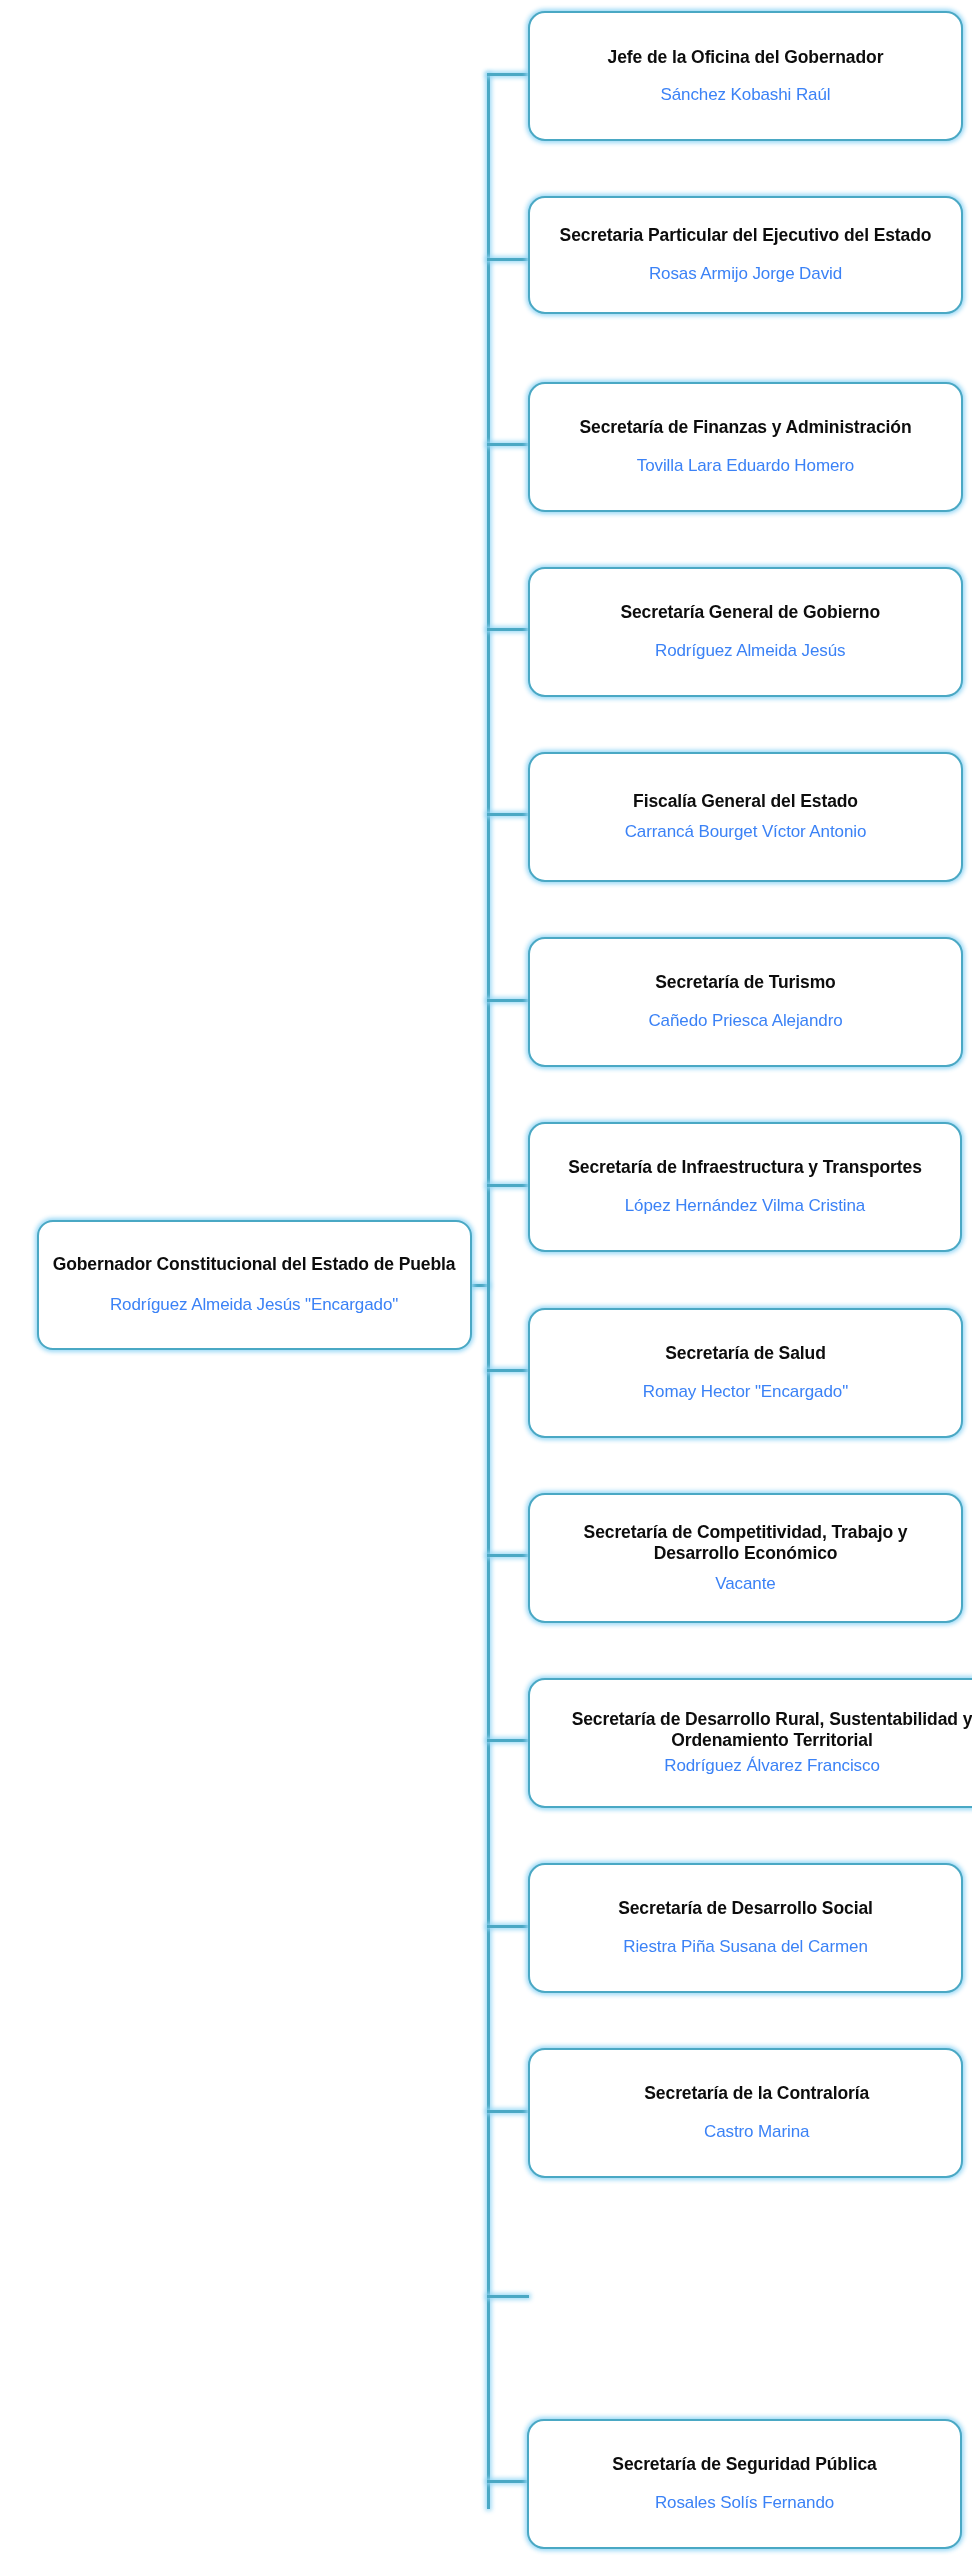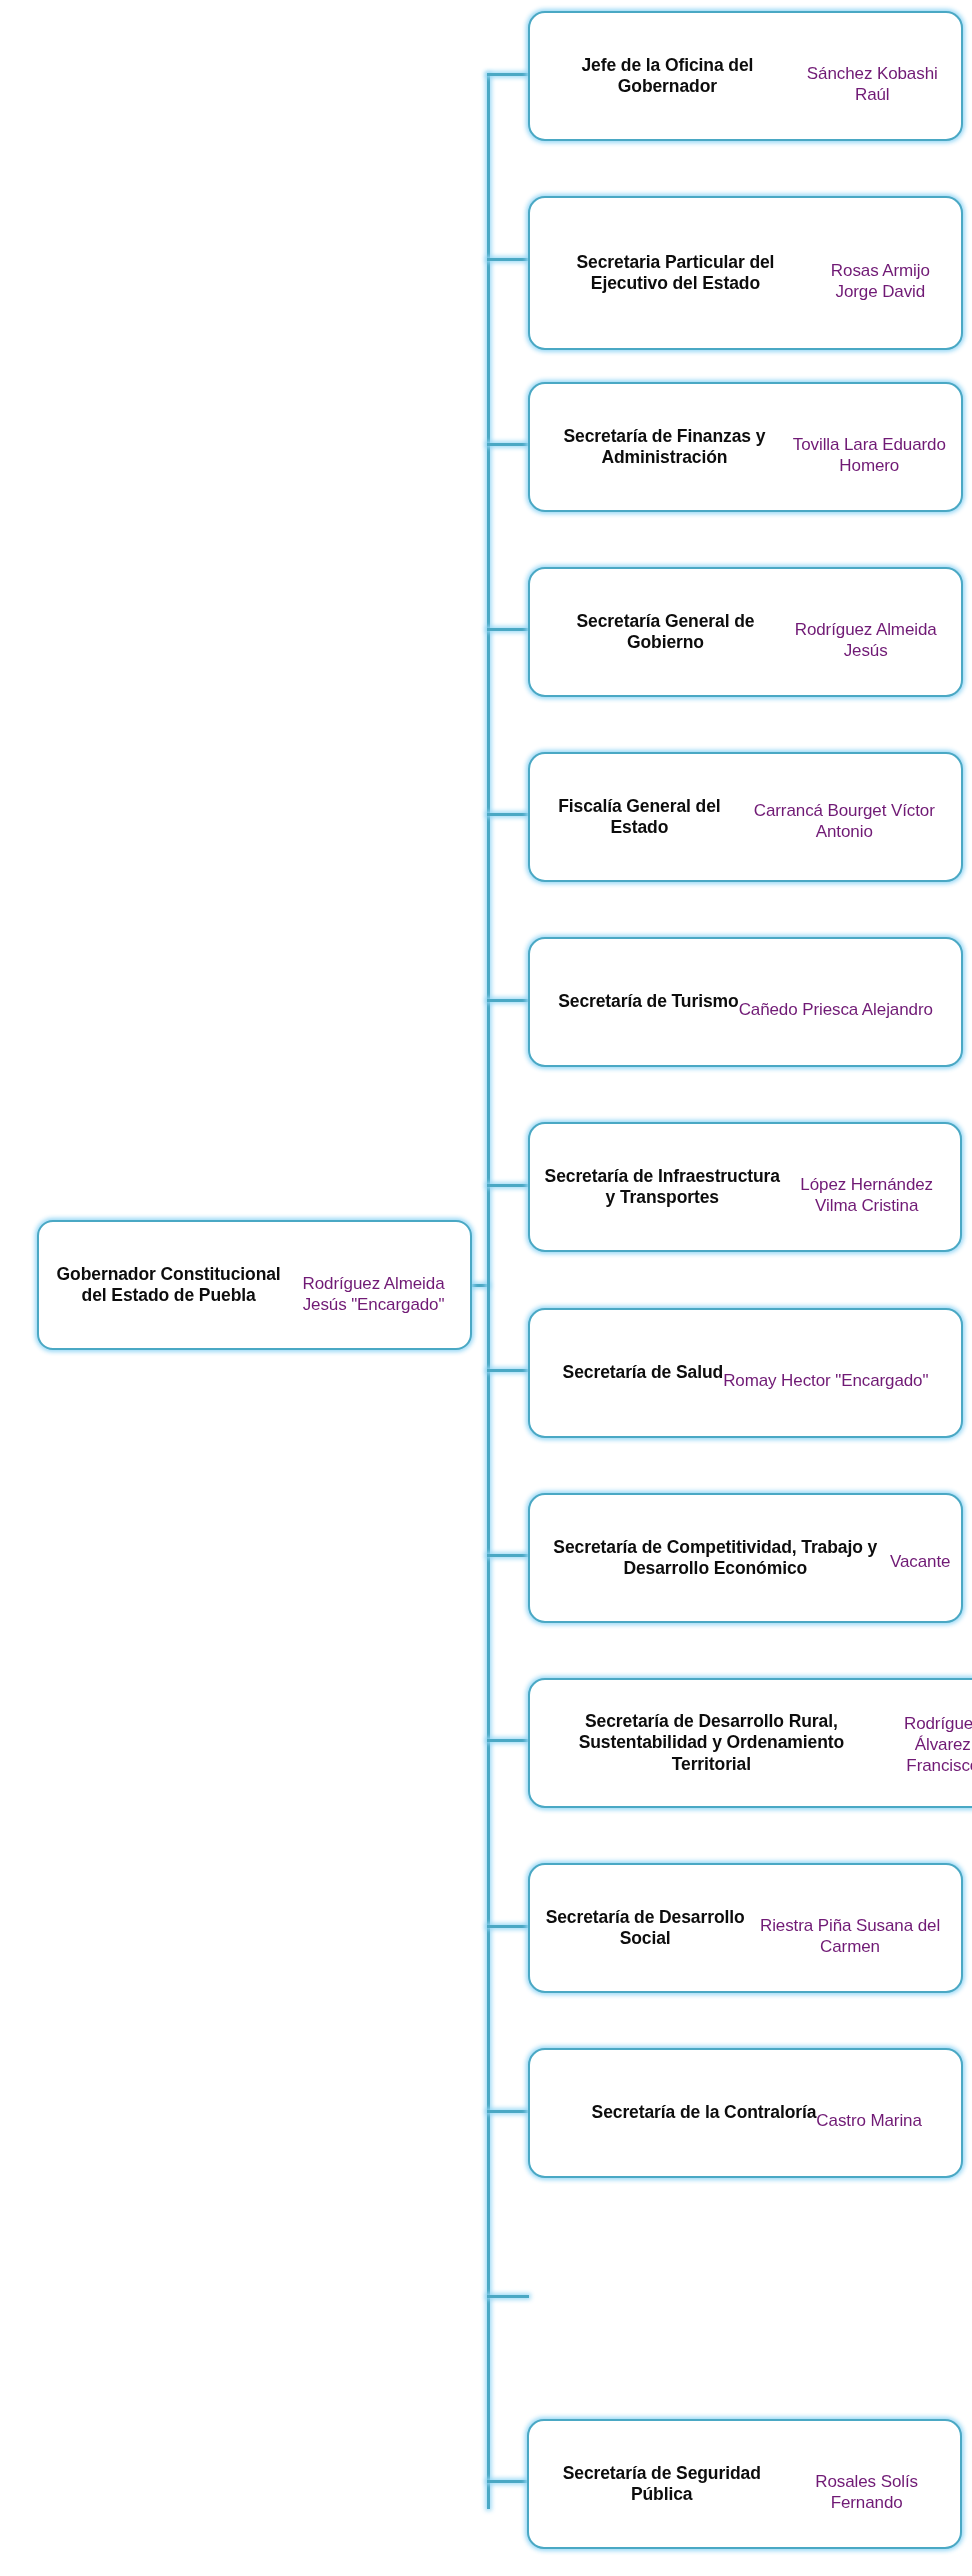--- a/index.html
+++ b/index.html
@@ -21,38 +21,38 @@
 
   
   .node {
     position: absolute;
     box-sizing: border-box;
     background: #ffffff;
     border: 2px solid #4AA8C4;
     border-radius: 17px;
     box-shadow: 0 0 4.6px 2px rgba(150, 215, 245, 0.95);
     display: flex;
-    flex-direction: row;
+    flex-direction: column;
     align-items: center;
     justify-content: center;
     text-align: center;
     padding: 4px 10.6px;
   }
   .node .title {
     font-size: 17.5px;
     font-weight: bold;
     color: #0d0d0d;
     line-height: 1.22;
     letter-spacing: -0.1px;
     white-space: pre-line;
   }
   .node .person {
     font-size: 17px;
     font-weight: normal;
-    color: #701a75;
+    color: #3b82f6;
     line-height: 1.22;
     letter-spacing: -0.1px;
     margin-top: 17px;
   }
   .node.tight .person { margin-top: 4.6px; }
   .node.snug  .person { margin-top: 9.3px; }
 
   
   #node-root {
     left: 8.6px;
@@ -101,21 +101,21 @@
   <div class="node" id="node-root">
     <div class="title">Gobernador Constitucional del Estado de Puebla</div>
     <div class="person">Rodríguez Almeida Jesús "Encargado"</div>
   </div>
 
   <div class="node" style="left:528px; top:11.2px; width:435px; height:130px;">
     <div class="title">Jefe de la Oficina del Gobernador</div>
     <div class="person">Sánchez Kobashi Raúl</div>
   </div>
 
-  <div class="node" style="left:528px; top:196px; width:435px; height:154px;">
+  <div class="node" style="left:528px; top:196px; width:435px; height:118px;">
     <div class="title">Secretaria Particular del Ejecutivo del Estado</div>
     <div class="person">Rosas Armijo Jorge David</div>
   </div>
 
   <div class="node" style="left:528px; top:382px; width:435px; height:130px;">
     <div class="title">Secretaría de Finanzas y Administración</div>
     <div class="person">Tovilla Lara Eduardo Homero</div>
   </div>
 
   <div class="node" style="left:528px; top:567px; width:435px; height:130px;padding-left:20px;">

